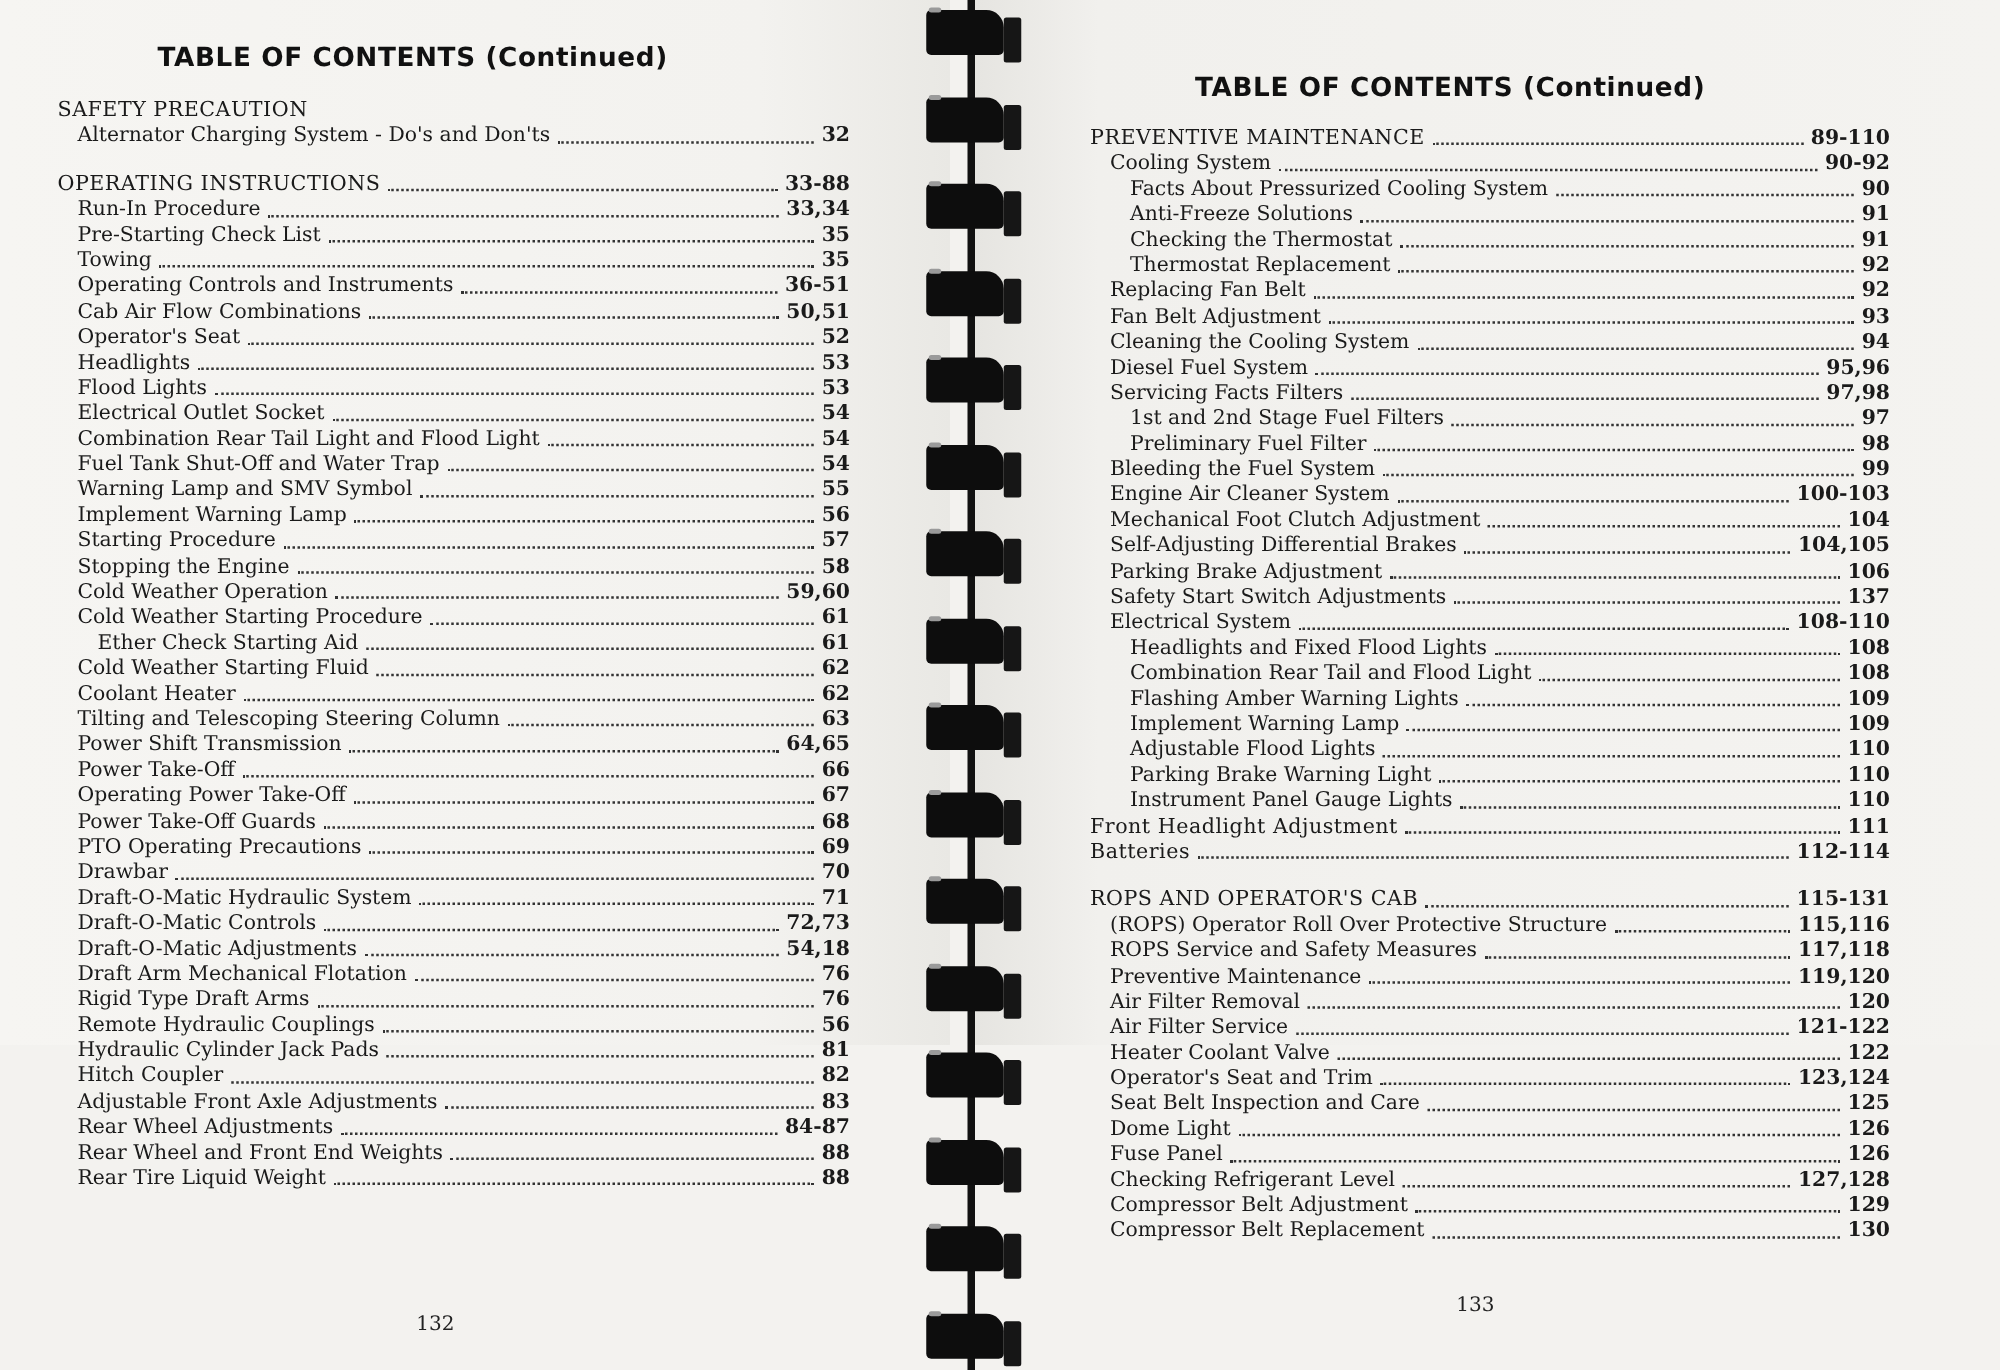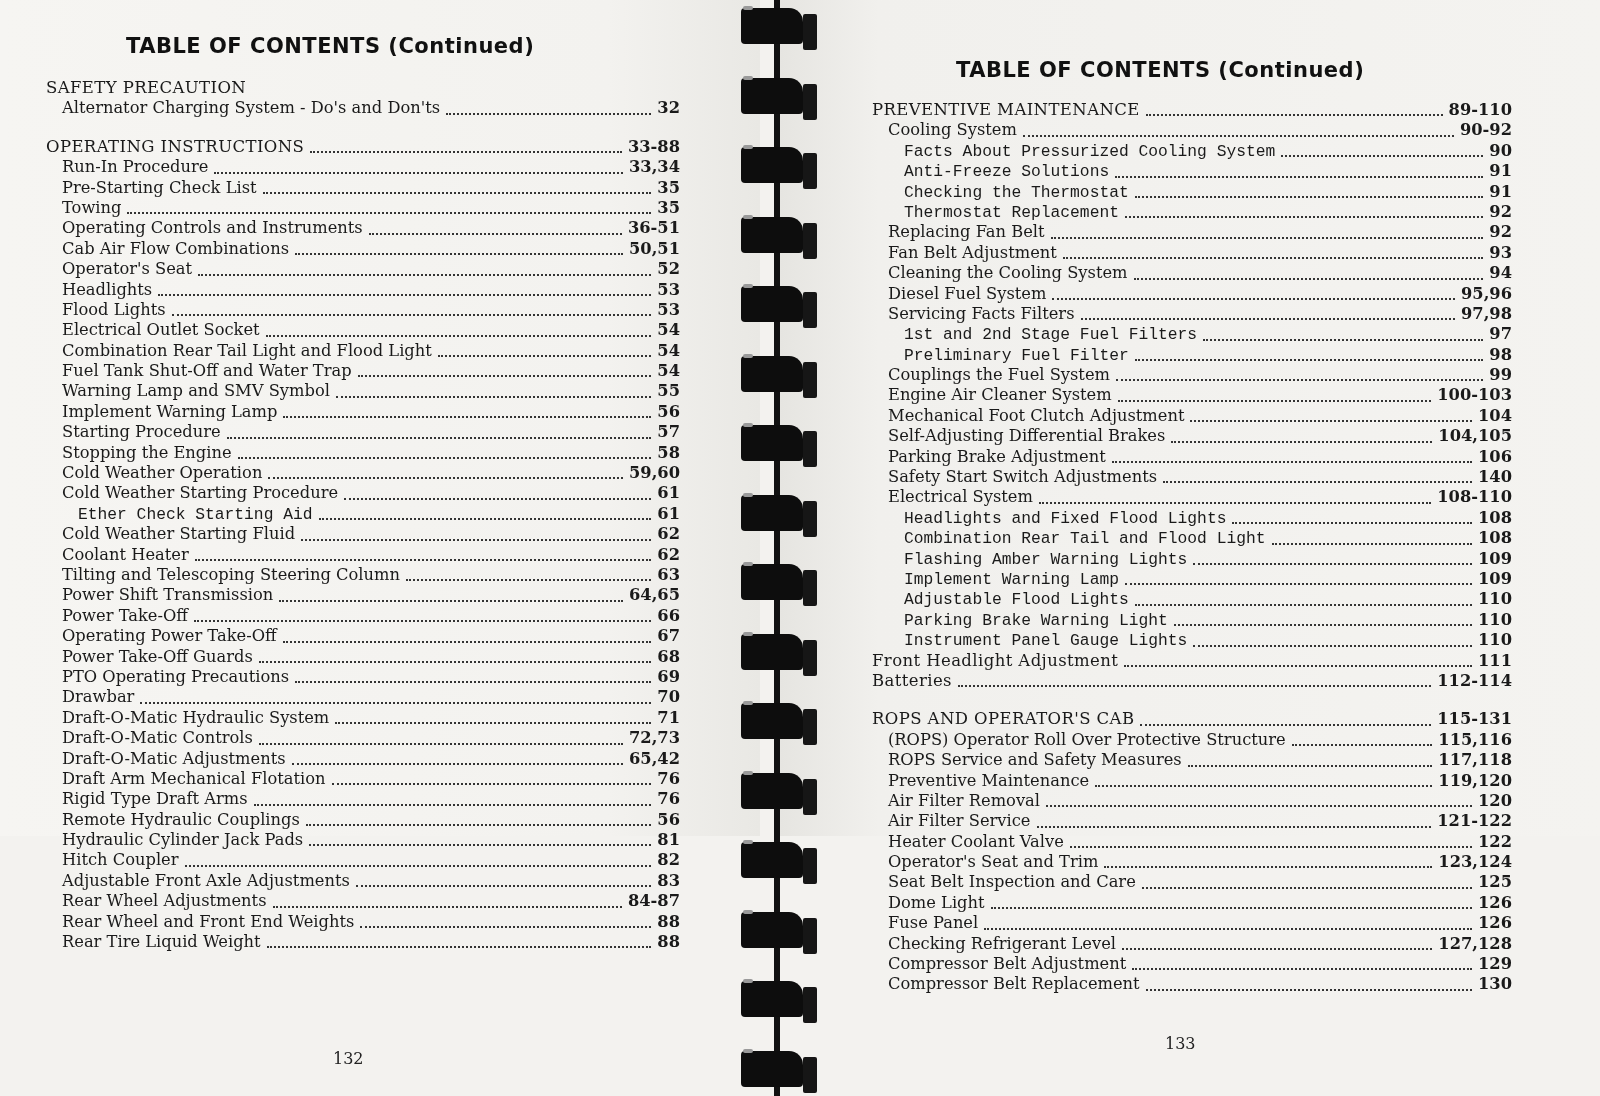--- a/index.html
+++ b/index.html
@@ -31,21 +31,21 @@
   .row .label { flex: 0 0 auto; padding-right: 6px; }
   .row .dots {
     flex: 1 1 auto; overflow: hidden;
     border-bottom: 2px dotted #333; height: 0;
     margin-bottom: 4px; align-self: flex-end;
   }
   .row .page-num { flex: 0 0 auto; padding-left: 6px; font-weight: bold; }
   .row.section .label { font-size: 16.5px; letter-spacing: 0.4px; }
   .row.section.nodots .dots { border-bottom: none; }
   .row.lvl1 .label { padding-left: 16px; }
-  .row.lvl2 .label { padding-left: 32px; font-family: Liberation Mono, monospace; }
+  .row.lvl2 .label { padding-left: 32px; }
   .spacer { height: 18px; }
   .folio {
     position: absolute; font-size: 16px; color: #222;
   }
   
   .binding {
     position: absolute; left: 735px; top: 0; width: 90px; height: 1096px;
   }
   .binding .spine {
     position: absolute; left: 39px; top: 0; width: 6px; height: 1096px;
@@ -230,21 +230,21 @@
         <span class="page-num">71</span>
       </div>
       <div class="row lvl1">
         <span class="label">Draft-O-Matic Controls</span>
         <span class="dots"></span>
         <span class="page-num">72,73</span>
       </div>
       <div class="row lvl1">
         <span class="label">Draft-O-Matic Adjustments</span>
         <span class="dots"></span>
-        <span class="page-num">65,42</span>
+        <span class="page-num">54,18</span>
       </div>
       <div class="row lvl1">
         <span class="label">Draft Arm Mechanical Flotation</span>
         <span class="dots"></span>
         <span class="page-num">76</span>
       </div>
       <div class="row lvl1">
         <span class="label">Rigid Type Draft Arms</span>
         <span class="dots"></span>
         <span class="page-num">76</span>
@@ -350,21 +350,21 @@
         <span class="label">1st and 2nd Stage Fuel Filters</span>
         <span class="dots"></span>
         <span class="page-num">97</span>
       </div>
       <div class="row lvl2">
         <span class="label">Preliminary Fuel Filter</span>
         <span class="dots"></span>
         <span class="page-num">98</span>
       </div>
       <div class="row lvl1">
-        <span class="label">Couplings the Fuel System</span>
+        <span class="label">Bleeding the Fuel System</span>
         <span class="dots"></span>
         <span class="page-num">99</span>
       </div>
       <div class="row lvl1">
         <span class="label">Engine Air Cleaner System</span>
         <span class="dots"></span>
         <span class="page-num">100-103</span>
       </div>
       <div class="row lvl1">
         <span class="label">Mechanical Foot Clutch Adjustment</span>
@@ -377,21 +377,21 @@
         <span class="page-num">104,105</span>
       </div>
       <div class="row lvl1">
         <span class="label">Parking Brake Adjustment</span>
         <span class="dots"></span>
         <span class="page-num">106</span>
       </div>
       <div class="row lvl1">
         <span class="label">Safety Start Switch Adjustments</span>
         <span class="dots"></span>
-        <span class="page-num">140</span>
+        <span class="page-num">137</span>
       </div>
       <div class="row lvl1">
         <span class="label">Electrical System</span>
         <span class="dots"></span>
         <span class="page-num">108-110</span>
       </div>
       <div class="row lvl2">
         <span class="label">Headlights and Fixed Flood Lights</span>
         <span class="dots"></span>
         <span class="page-num">108</span>

